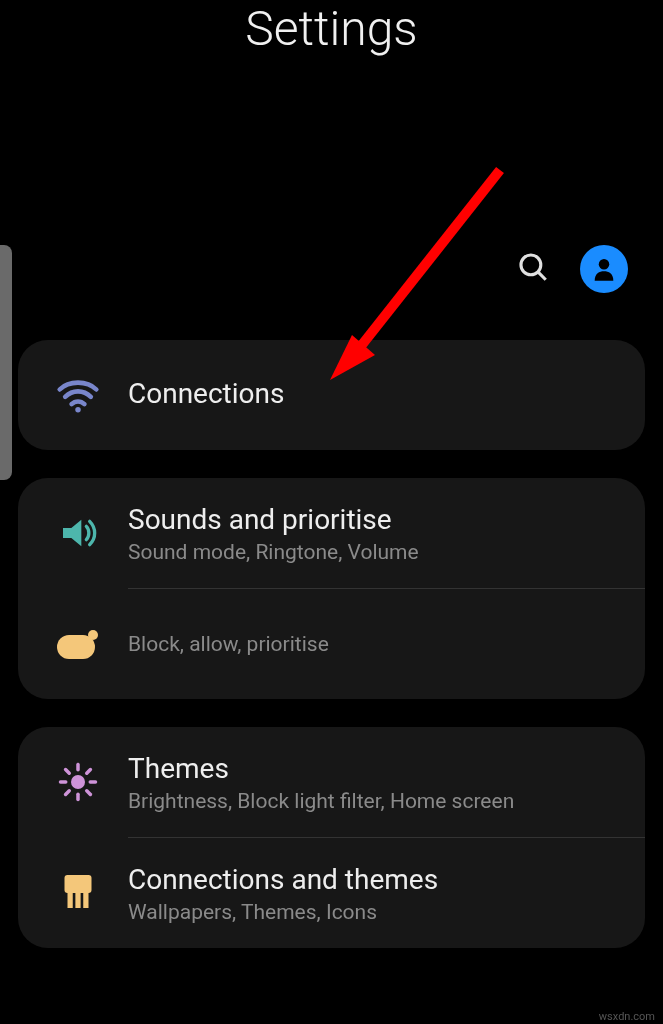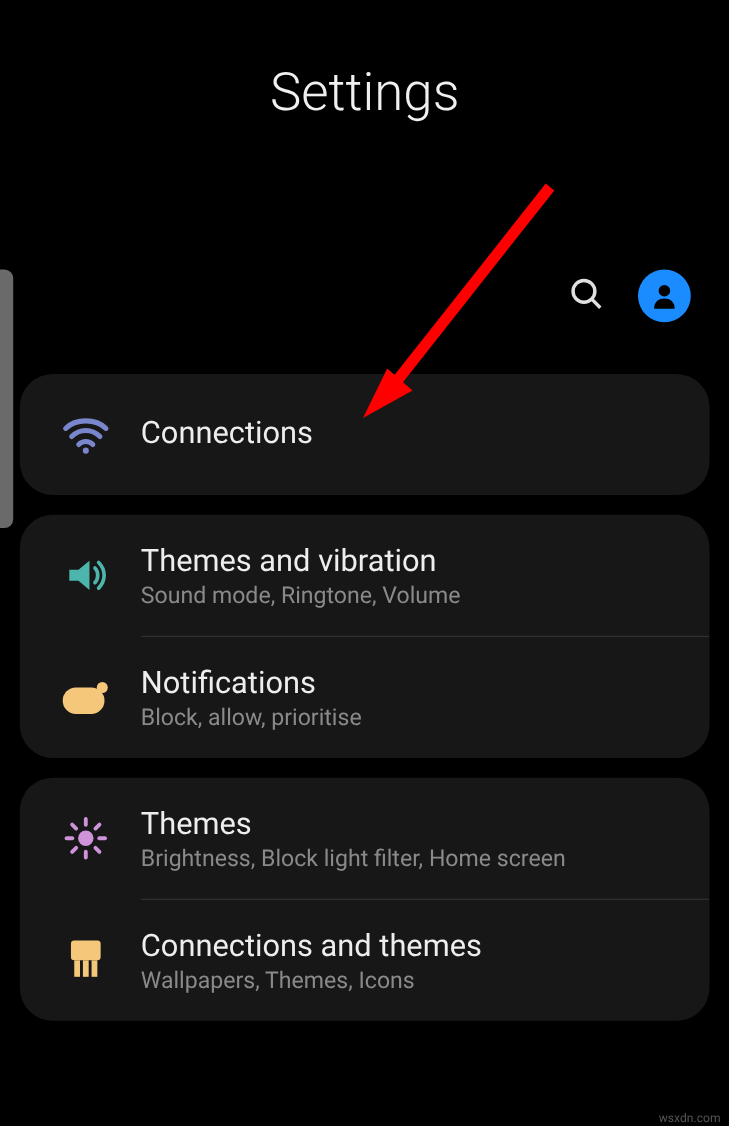--- a/index.html
+++ b/index.html
@@ -10,21 +10,20 @@
     body {
       width: 663px;
       height: 1024px;
       background: #000;
       font-family: -apple-system, BlinkMacSystemFont, 'Segoe UI', Roboto, sans-serif;
       overflow: hidden;
       position: relative;
     }
     .header {
       text-align: center;
-      padding-top: 55px;
     }
     .header-title {
       color: #f0f0f0;
       font-size: 48px;
       font-weight: 300;
     }
     .toolbar {
       position: absolute;
       top: 245px;
       right: 35px;
@@ -60,21 +59,21 @@
     }
     .content {
       position: absolute;
       top: 340px;
       left: 18px;
       right: 18px;
     }
     .group {
       background: #171717;
       border-radius: 30px;
-      margin-bottom: 18px;
+      margin-bottom: 28px;
       overflow: hidden;
     }
     .item {
       display: flex;
       align-items: center;
       padding: 24px 20px 24px 10px;
       min-height: 110px;
     }
     .item-icon {
       width: 100px;
@@ -161,34 +160,33 @@
   <div class="group">
     <div class="item">
       <div class="item-icon">
         <svg width="40" height="40" viewBox="0 0 24 24" fill="#4db6ac">
           <path d="M3 9 L3 15 L8 15 L14 20 L14 4 L8 9 Z"></path>
           <path d="M17 8 C19 10, 19 14, 17 16" stroke="#4db6ac" stroke-width="2" fill="none" stroke-linecap="round"></path>
           <path d="M19 5 C23 9, 23 15, 19 19" stroke="#4db6ac" stroke-width="2" fill="none" stroke-linecap="round"></path>
         </svg>
       </div>
       <div class="item-text">
-        <div class="item-title">Themes and vibration</div>
+        <div class="item-title">Sounds and prioritise</div>
         <div class="item-subtitle">Sound mode, Ringtone, Volume</div>
       </div>
     </div>
     <div class="divider"></div>
     <div class="item">
       <div class="item-icon">
         <svg width="46" height="36" viewBox="0 0 46 30">
           <rect x="2" y="6" width="38" height="24" rx="12" fill="#f4c77a"></rect>
           <circle cx="38" cy="6" r="5" fill="#f4c77a"></circle>
         </svg>
       </div>
       <div class="item-text">
-        <div class="item-title">Notifications</div>
         <div class="item-subtitle">Block, allow, prioritise</div>
       </div>
     </div>
   </div>
 
   <div class="group">
     <div class="item">
       <div class="item-icon">
         <svg width="42" height="42" viewBox="0 0 24 24" fill="#ce93d8">
           <circle cx="12" cy="12" r="4"></circle>

